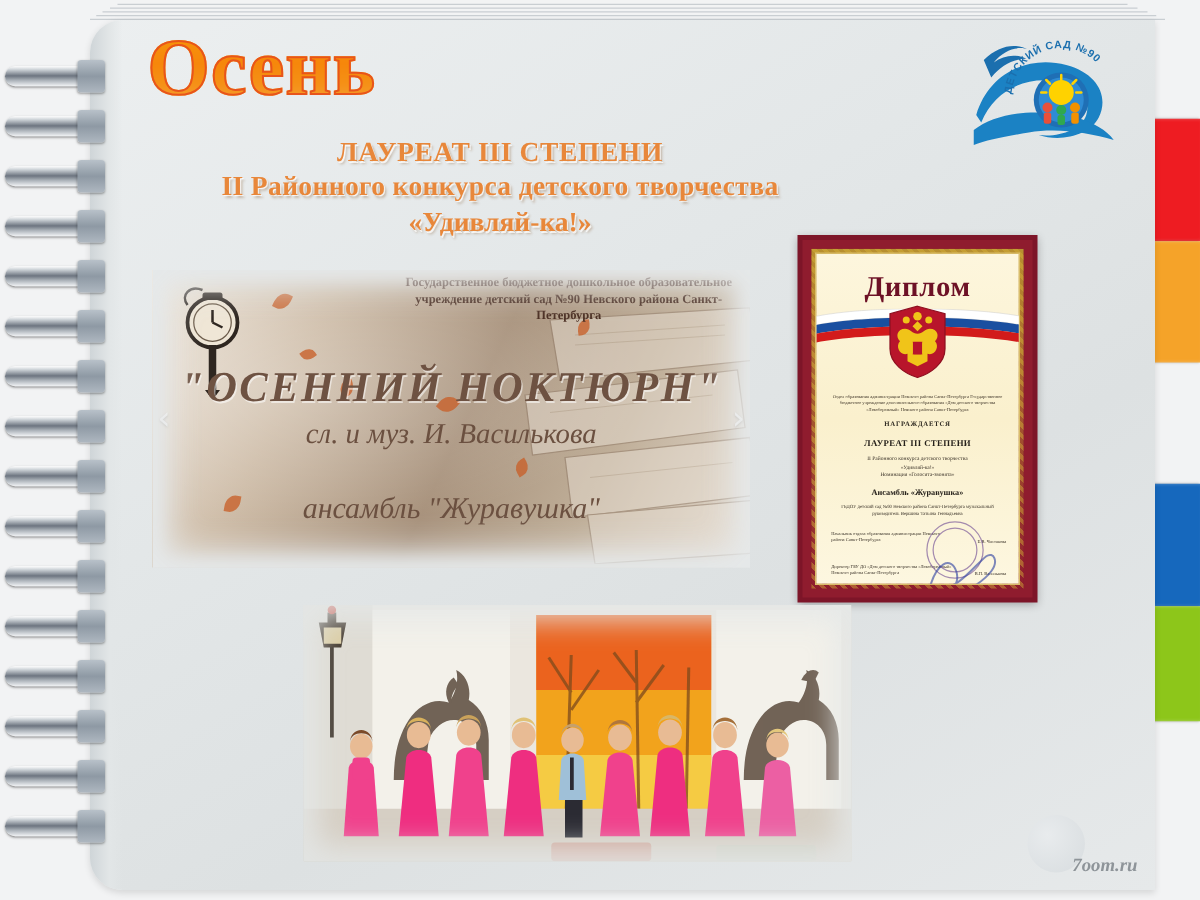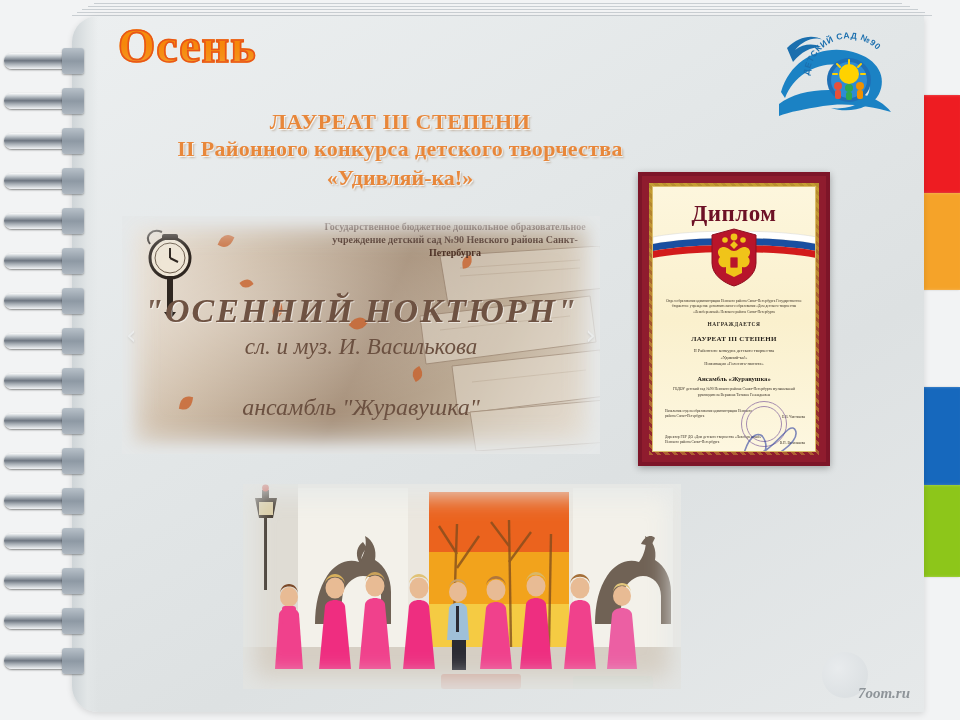--- a/index.html
+++ b/index.html
@@ -74,21 +74,21 @@
     position: absolute; left: 58px; top: 0; width: 22px; height: 26px;
     border-radius: 3px;
     background: linear-gradient(180deg,#b8c1c9 0%,#8e99a4 50%,#aeb7c0 100%);
     box-shadow: 0 1px 2px rgba(0,0,0,.35);
   }
 
   
   .page-title {
     position: absolute; left: 118px; top: 22px;
     font-family: "Liberation Serif", serif;
-    font-weight: bold; font-size: 48px; line-height: 1;
+    font-weight: bold; font-size: 64px; line-height: 1;
     letter-spacing: 1px;
     background: linear-gradient(180deg,#ffc400 0%,#ffa800 45%,#fdb813 70%,#ffd34d 100%);
     -webkit-background-clip: text; background-clip: text; color: transparent;
     -webkit-text-stroke: 1.6px #e8541b;
     text-shadow: 0 0 1px rgba(232,84,27,.4);
   }
 
   
   .logo { position: absolute; left: 775px; top: 18px; width: 120px; height: 102px; }
   .logo svg { width: 120px; height: 102px; display: block; }
@@ -358,21 +358,21 @@
       <div class="pn-head">Государственное бюджетное дошкольное образовательное учреждение детский сад №90 Невского района Санкт-Петербурга</div>
       <div class="pn-title">"ОСЕННИЙ НОКТЮРН"</div>
       <div class="pn-credit">сл. и муз. И. Василькова</div>
       <div class="pn-ensemble">ансамбль "Журавушка"</div>
 
       <div class="nav-arrow prev">‹</div>
       <div class="nav-arrow next">›</div>
       <div class="pn-vignette"></div>
     </div>
 
-    <div class="diploma" style="left:566px; top:156px;padding-left:26px;">
+    <div class="diploma" style="left:566px; top:172px;padding-left:26px;">
       <div class="dip-border"></div>
       <div class="dip-inner">
 
         <div class="dip-word">Диплом</div>
 
         <svg class="dip-ribbon" viewBox="0 0 164 34" preserveAspectRatio="none">
           <path d="M0 6 C40 -2 120 -2 164 6 L164 13 C120 5 40 5 0 13 Z" fill="#ffffff" stroke="#ccc" stroke-width=".4"></path>
           <path d="M0 13 C40 5 120 5 164 13 L164 20 C120 12 40 12 0 20 Z" fill="#1a4fa0"></path>
           <path d="M0 20 C40 12 120 12 164 20 L164 27 C120 19 40 19 0 27 Z" fill="#d21b1b"></path>
         </svg>

